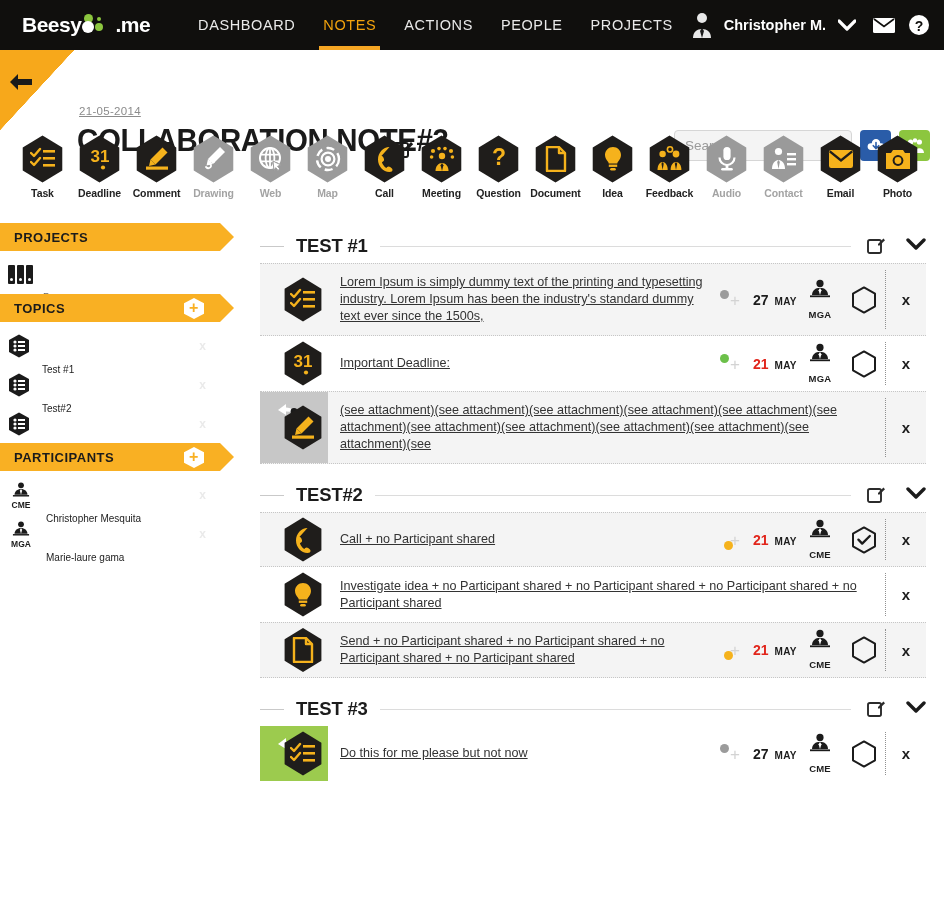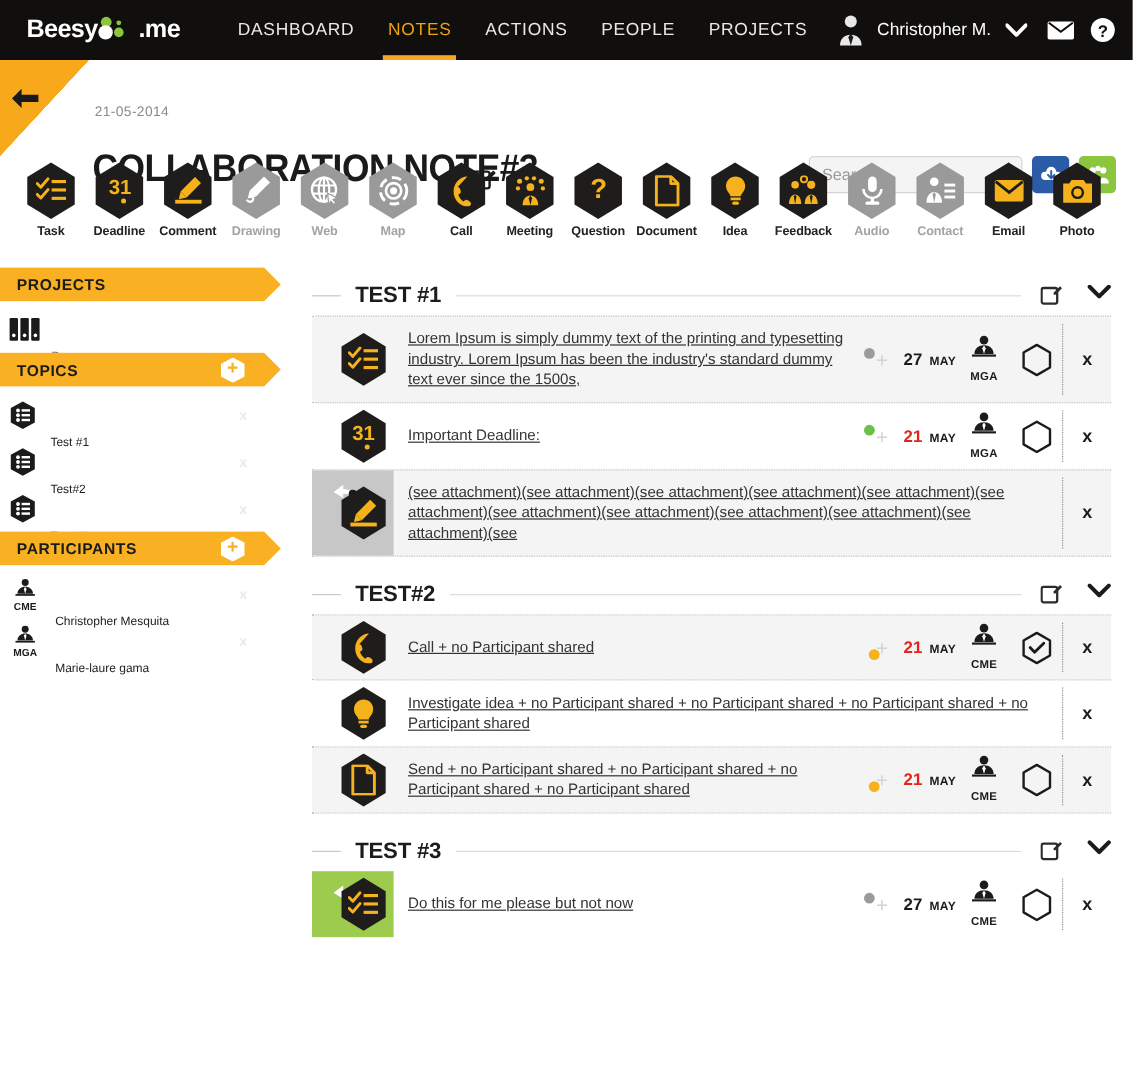--- a/index.html
+++ b/index.html
@@ -29,31 +29,31 @@
   .nav-item {
     font-size: 14.5px; letter-spacing: .6px; color: #e9e9e9; cursor:pointer;
     height: 50px; display:flex; align-items:center; position:relative;
   }
   .nav-item.active { color: #f2a20c; }
   .nav-item.active::after {
     content:""; position:absolute; left:-4px; right:-4px; bottom:0; height:4px; background:#f5a623;
   }
 
   .nav-right { position:absolute; right: 14px; top:0; height:50px; display:flex; align-items:center; gap: 10px; }
-  .user-name { font-size: 14.5px; color:#fff; font-weight: normal; text-align: center; }
+  .user-name { font-size: 14.5px; color:#fff; font-weight: bold; text-align: center; }
   .icon-btn { cursor:pointer; display:flex; align-items:center; justify-content:center; }
 
   
   .titlebar { position:relative; height: 80px; background:#fff; }
   .orange-corner {
     position:absolute; left:0; top:0; width:74px; height:80px;
     background: linear-gradient(to bottom right, #f7a81b 0%, #f7a81b 50%, rgba(255,255,255,0) 50.3%);
   }
   .back-arrow { position:absolute; left: 8px; top: 22px; cursor:pointer; }
-  .title-date { position:absolute; left: 79px; top: 38px; font-size: 11.5px; color:#8b8b8b; letter-spacing:.3px; }
+  .title-date { position:absolute; left: 79px; top: 55px; font-size: 11.5px; color:#8b8b8b; letter-spacing:.3px;text-decoration:underline; }
   .title-main {
     position:absolute; left: 77px; top: 72px;
     font-size: 32px; font-weight: bold; letter-spacing:-.4px; color:#1a1a1a;
     text-transform: uppercase; display:flex; align-items:center; gap:10px;
     font-family:"Liberation Sans", sans-serif;
     transform: scaleX(0.92); transform-origin: left center;
   }
   .title-edit { cursor:pointer; }
 
   .searchwrap { position:absolute; right:14px; top:80px; display:flex; align-items:center; gap:8px; }

